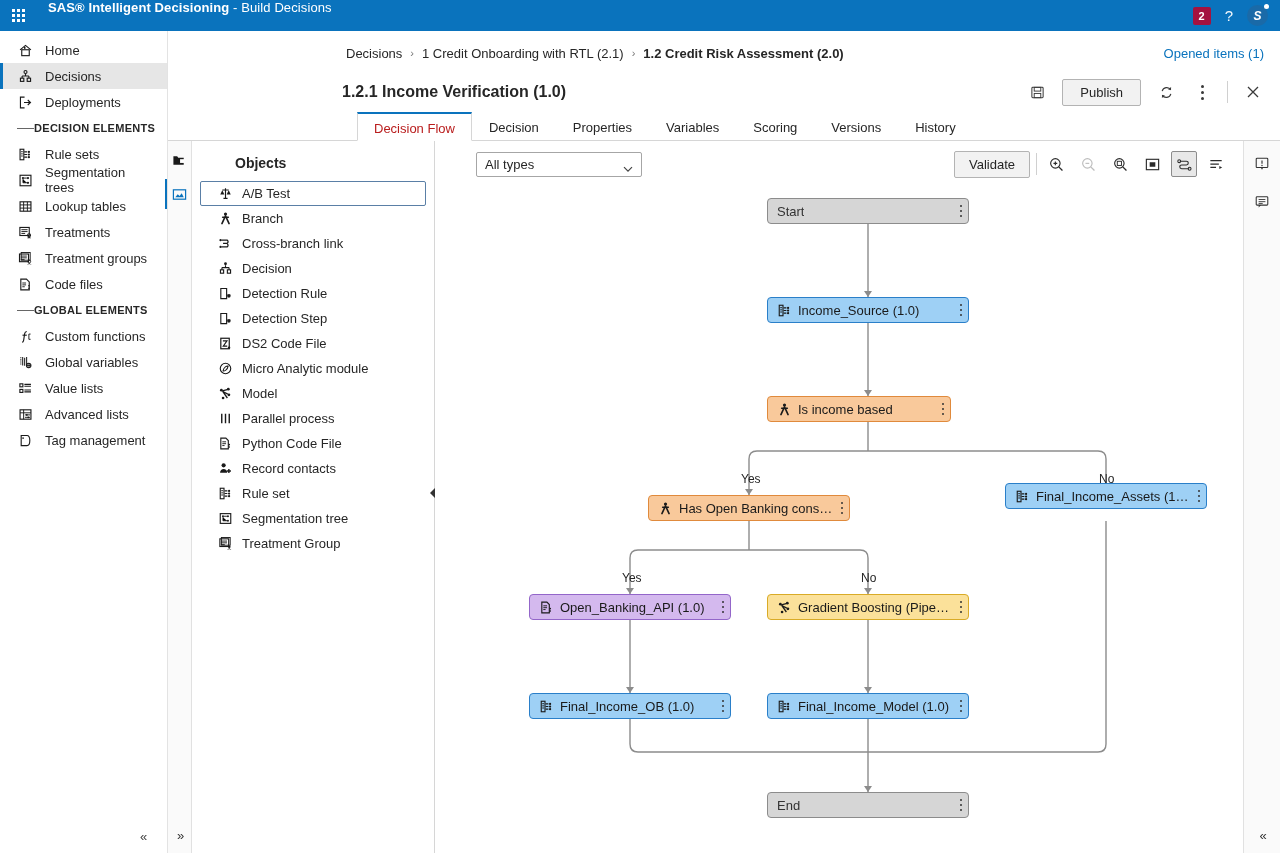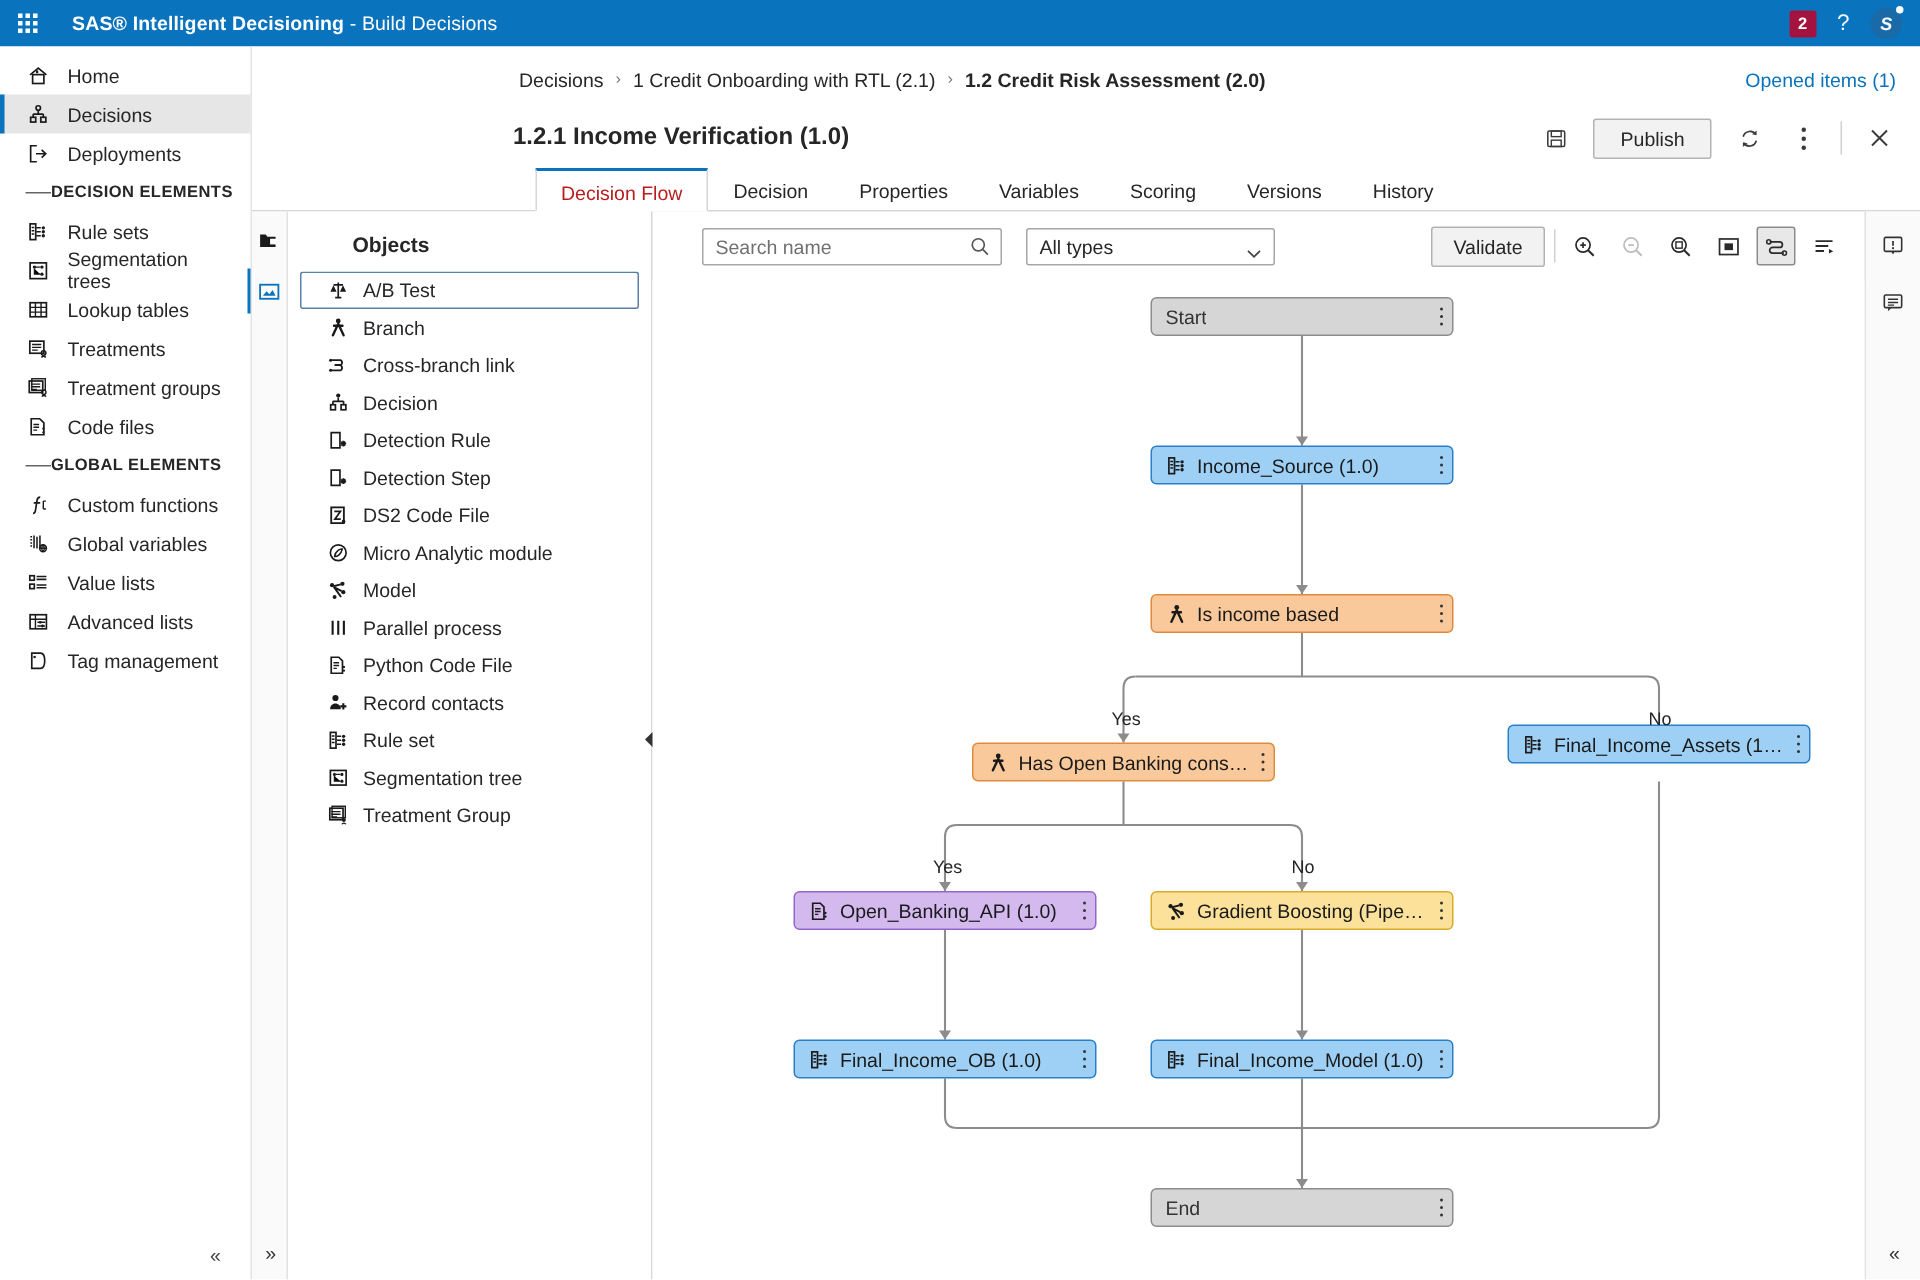--- a/index.html
+++ b/index.html
@@ -9,21 +9,21 @@
     font-family:"Liberation Sans", sans-serif;
     font-size:13px; color:#262626;
     background:#fff; overflow:hidden;
     -webkit-font-smoothing:antialiased;
   }
   .app { position:relative; width:1280px; height:853px; display:flex; flex-direction:column; }
 
   
   .topbar {
     height:31px; background:#0a73bd; color:#fff;
-    display:flex; align-items:center; flex:0 0 31px;
+    display:flex; flex:0 0 31px;
   }
   .waffle {
     width:36px; height:31px; display:flex; align-items:center; justify-content:center;
     cursor:pointer;
   }
   .waffle-grid { display:grid; grid-template-columns:repeat(3,3px); grid-template-rows:repeat(3,3px); gap:2px; }
   .waffle-grid i { display:block; width:3px; height:3px; background:#fff; }
   .app-title { margin-left:12px; font-size:13px; letter-spacing:.1px; }
   .app-title b { font-weight:bold; }
   .app-title span.sub { font-weight:normal; }
@@ -625,29 +625,20 @@
               </div>
             </div>
           <div class="panel-handle">
               <i></i>
             </div>
         </div>
 
         <div class="canvas-col">
 
           <div class="canvas-toolbar">
-            <div class="search-wrap">
-              <input class="search-input" type="text" placeholder="Search name" style="">
-              <span class="search-ico">
-                <svg width="15" height="15" viewBox="0 0 16 16">
-                    <circle cx="6.6" cy="6.6" r="4.3" fill="none" stroke="#555" stroke-width="1.2"></circle>
-                    <path d="M9.8 9.9 L13.4 13.6" stroke="#555" stroke-width="1.2"></path>
-                  </svg>
-              </span>
-            </div>
             <div class="type-select-wrap">
               <select class="type-select">
                 <option id="type-opt">All types</option>
               </select>
               <span class="sel-chev">
                 <svg width="10" height="7" viewBox="0 0 10 7">
                     <path d="M1 1.2 L5 5.2 L9 1.2" fill="none" stroke="#444" stroke-width="1.2"></path>
                   </svg>
               </span>
             </div>
@@ -749,21 +740,21 @@
                 </span>
                 <span class="n-label">Income_Source (1.0)</span>
                 <span class="n-kebab">
                   <span class="kebab-col">
                     <i></i>
                     <i></i>
                     <i></i>
                   </span>
                 </span>
               </div>
-              <div class="node" style="left: 332px; top: 209px; width: 202px; background: rgb(249, 201, 155); border: 1px solid rgb(224, 138, 60); color: rgb(26, 26, 26);">
+              <div class="node" style="left: 332px; top: 209px; width: 184px; background: rgb(249, 201, 155); border: 1px solid rgb(224, 138, 60); color: rgb(26, 26, 26);">
                 <span class="n-ico">
                   <svg width="15" height="15" viewBox="0 0 16 16">
                     <circle cx="8" cy="3.2" r="1.7" fill="#1a1a1a"></circle>
                     <path d="M8 5.2 L4.2 13.4 M8 5.2 L11.8 13.4 M5 6.6h6" stroke="#1a1a1a" stroke-width="1.7" fill="none" stroke-linecap="round"></path>
                   </svg>
                 </span>
                 <span class="n-label">Is income based</span>
                 <span class="n-kebab">
                   <span class="kebab-col">
                     <i></i>

